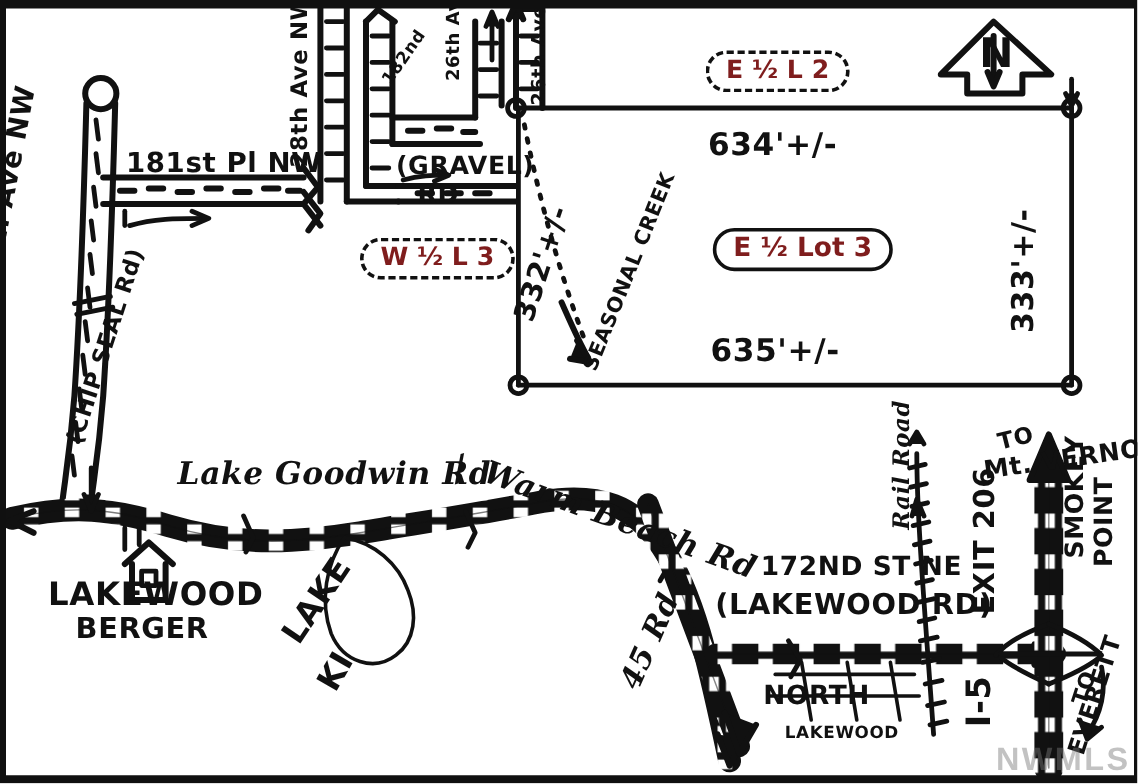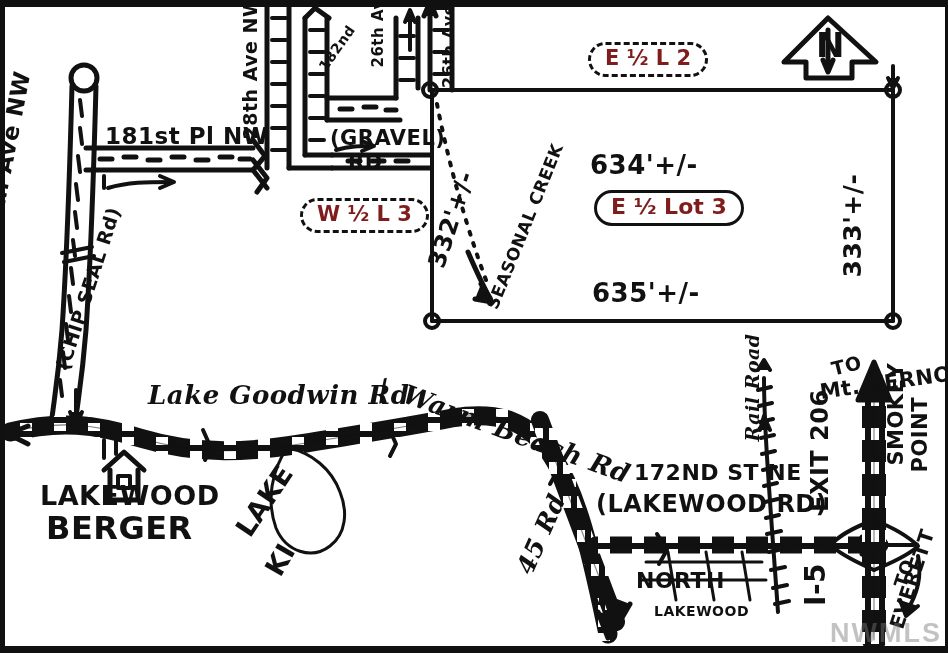--- a/index.html
+++ b/index.html
@@ -275,40 +275,40 @@
 
   <div class="lbl cap" style="left:330px;top:128px;font-size:21px;">(GRAVEL)</div>
   <div class="lbl cap" style="left:348px;top:152px;font-size:21px;">RD</div>
 
   <div class="oval dash" style="left:588px;top:42px;font-size:21px;">E ½ L 2</div>
 
   <div class="oval dash" style="left:300px;top:198px;font-size:21px;">W ½ L 3</div>
 
   <div class="oval" style="left:594px;top:190px;font-size:22px;">E ½ Lot 3</div>
 
-  <div class="lbl cap" style="left:590px;top:108px;font-size:26px;margin-top:44px;">634'+/-</div>
+  <div class="lbl cap" style="left:590px;top:108px;font-size:26px;">634'+/-</div>
 
   <div class="lbl cap" style="left:592px;top:280px;font-size:26px;">635'+/-</div>
 
   <div class="lbl cap" style="left:852px;top:265px;font-size:25px;transform:rotate(-90deg);transform-origin:left center;">333'+/-</div>
 
   <div class="lbl cap" style="left:436px;top:255px;font-size:24px;transform:rotate(-72deg);transform-origin:left center;">332'+/-</div>
 
   <div class="lbl cap" style="left:492px;top:300px;font-size:17px;transform:rotate(-68deg);transform-origin:left center;">SEASONAL CREEK</div>
 
   <div class="lbl hand" style="left:148px;top:382px;font-size:26px;">Lake Goodwin Rd</div>
 
   <div class="lbl hand" style="left:378px;top:378px;font-size:28px;transform:rotate(-16deg);transform-origin:left center;">/</div>
 
   <div class="lbl hand" style="left:404px;top:380px;font-size:26px;transform:rotate(20deg);transform-origin:left center;">Warm Beach Rd</div>
 
   <div class="lbl hand" style="left:524px;top:560px;font-size:25px;transform:rotate(-66deg);transform-origin:left center;">45 Rd</div>
 
   <div class="lbl cap" style="left:40px;top:482px;font-size:27px;">LAKEWOOD</div>
-  <div class="lbl cap" style="left:46px;top:512px;font-size:32px;">BERGER</div>
+  <div class="lbl cap" style="left:63px;top:512px;font-size:24px;">BERGER</div>
 
   <div class="lbl cap" style="left:242px;top:520px;font-size:27px;transform:rotate(-56deg);transform-origin:left center;">LAKE</div>
   <div class="lbl cap" style="left:272px;top:560px;font-size:27px;transform:rotate(-60deg);transform-origin:left center;">KI</div>
 
   <div class="lbl cap" style="left:634px;top:462px;font-size:22px;">172ND ST NE</div>
   <div class="lbl cap" style="left:596px;top:492px;font-size:24px;">(LAKEWOOD RD)</div>
 
   <div class="lbl hand" style="left:752px;top:432px;font-size:19px;transform:rotate(-90deg);transform-origin:left center;">Rail Road</div>
 
   <div class="lbl cap" style="left:820px;top:500px;font-size:24px;transform:rotate(-90deg);transform-origin:left center;">EXIT 206</div>

